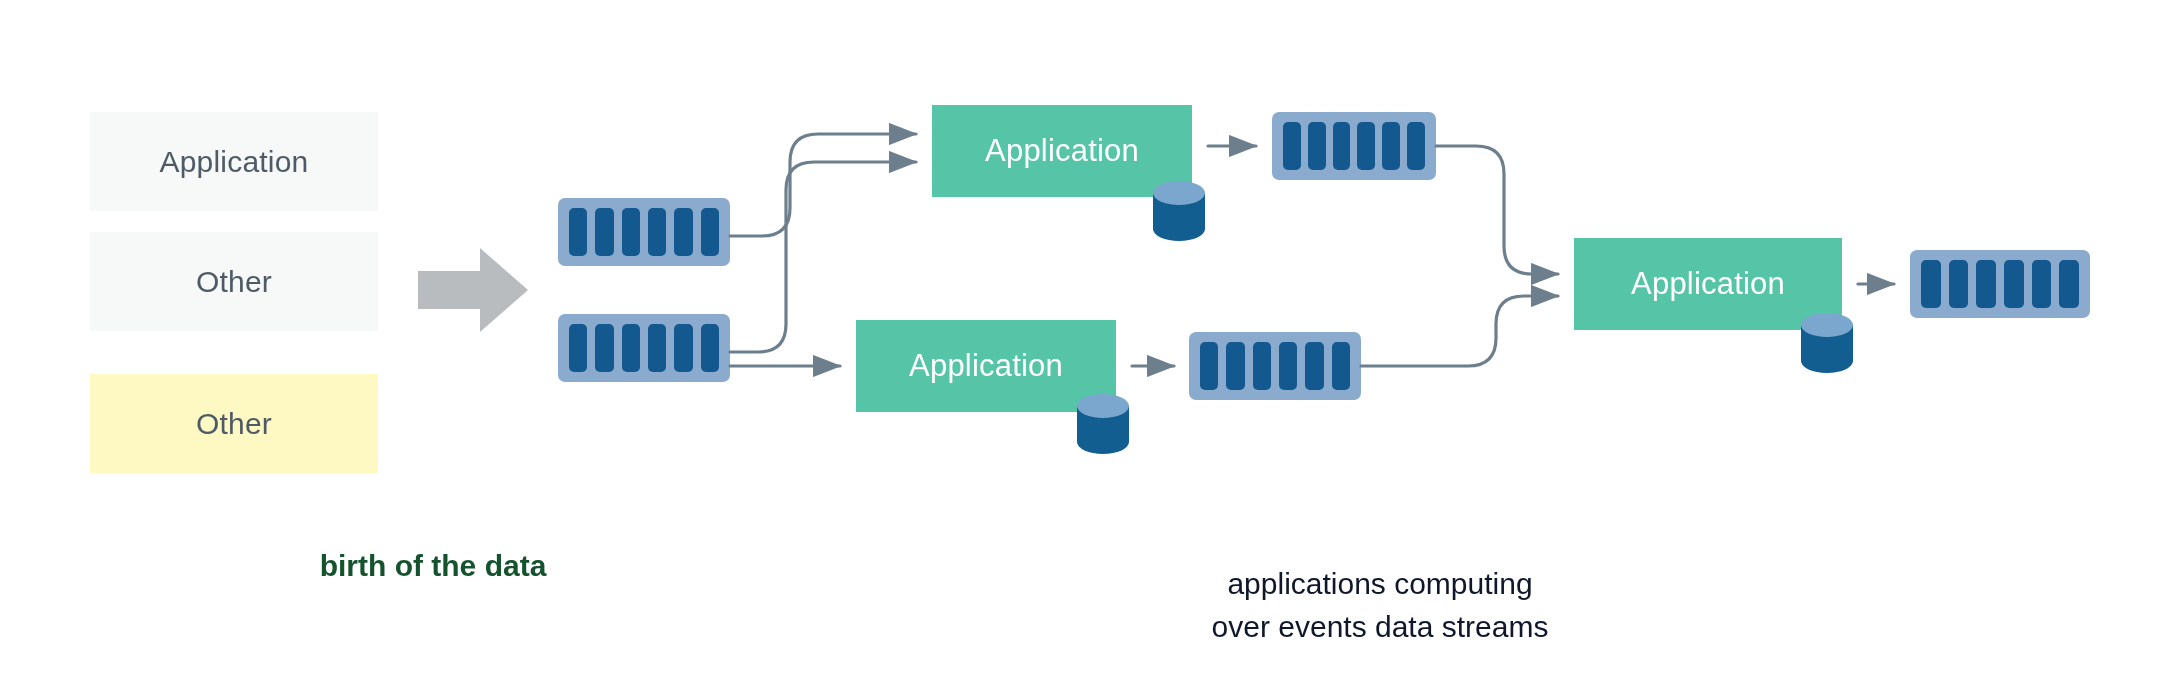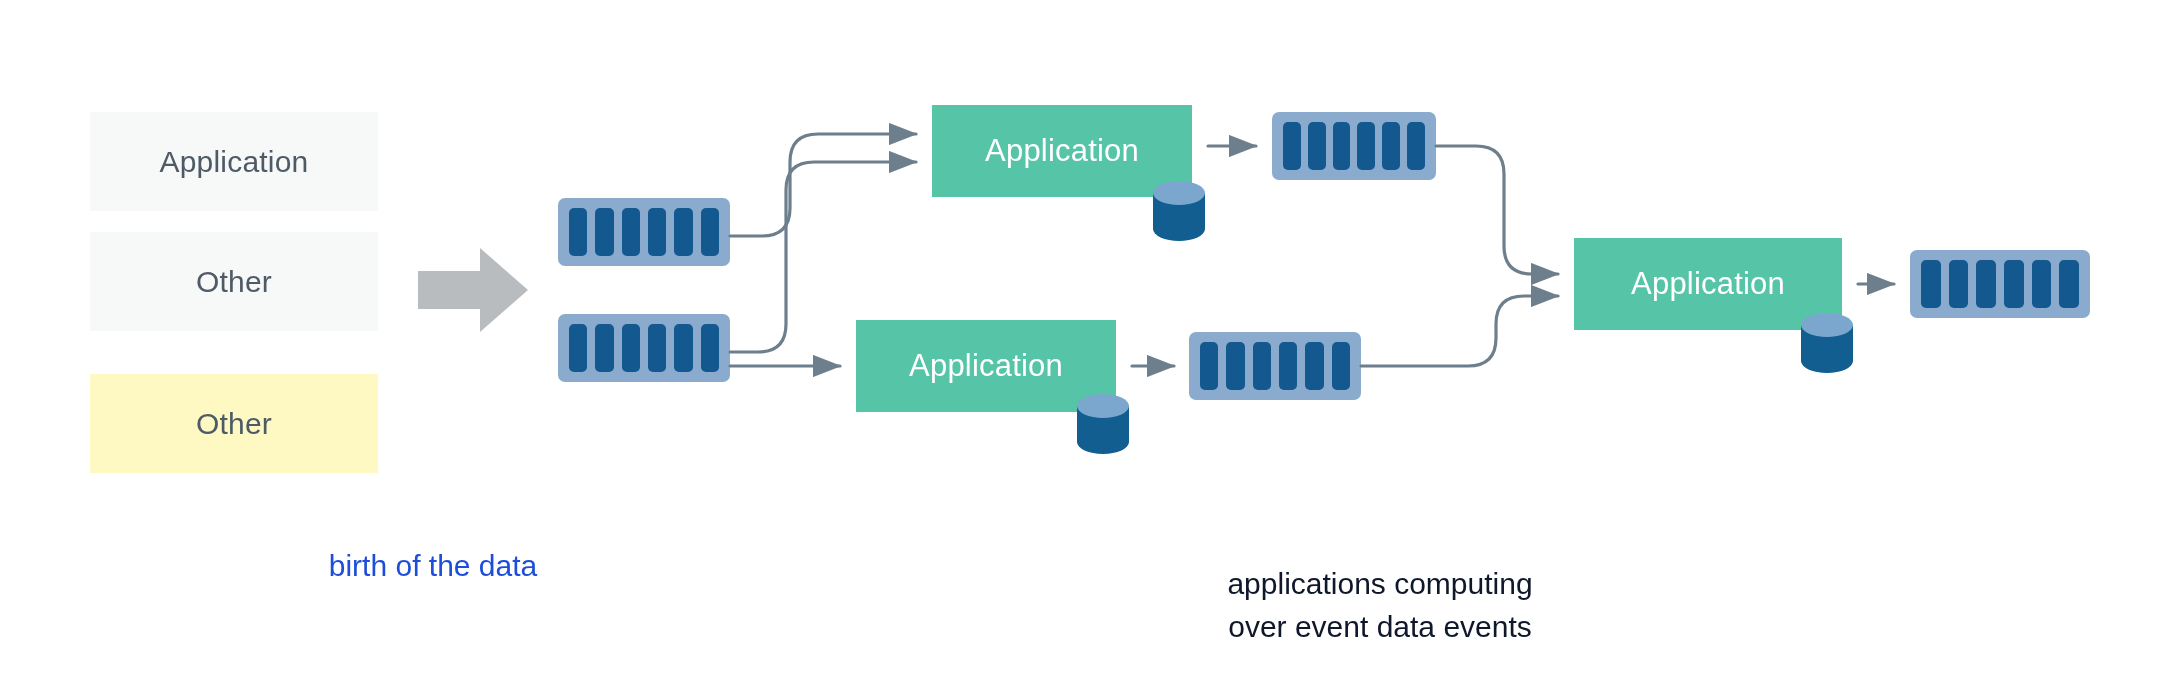--- a/index.html
+++ b/index.html
@@ -202,22 +202,22 @@
       <path d="M1132 366 L1174 366" marker-end="url(#arrowhead)"></path>
 
       <path d="M1436 146 L1476 146 Q1504 146 1504 174 L1504 246 Q1504 274 1532 274 L1558 274" marker-end="url(#arrowhead)"></path>
 
       <path d="M1361 366 L1468 366 Q1496 366 1496 338 L1496 324 Q1496 296 1524 296 L1558 296" marker-end="url(#arrowhead)"></path>
 
       <path d="M1858 284 L1894 284" marker-end="url(#arrowhead)"></path>
     </g>
   </svg>
 
-  <div class="caption" style="left: 178px; top: 545px; width: 510px; color: #1d4ed8;">
+  <div class="caption" style="left: 178px; top: 545px; width: 510px; color: #14532d; font-weight: bold;">
     <span class="line">birth of the data</span>
   </div>
 
   <div class="caption" style="left: 1120px; top: 545px; width: 520px; color: #0f172a; margin-top: 18px;">
     <span class="line">applications computing</span>
-    <span class="line">over event data events</span>
+    <span class="line">over events data streams</span>
   </div>
 
 </div>
 
 </body></html>

